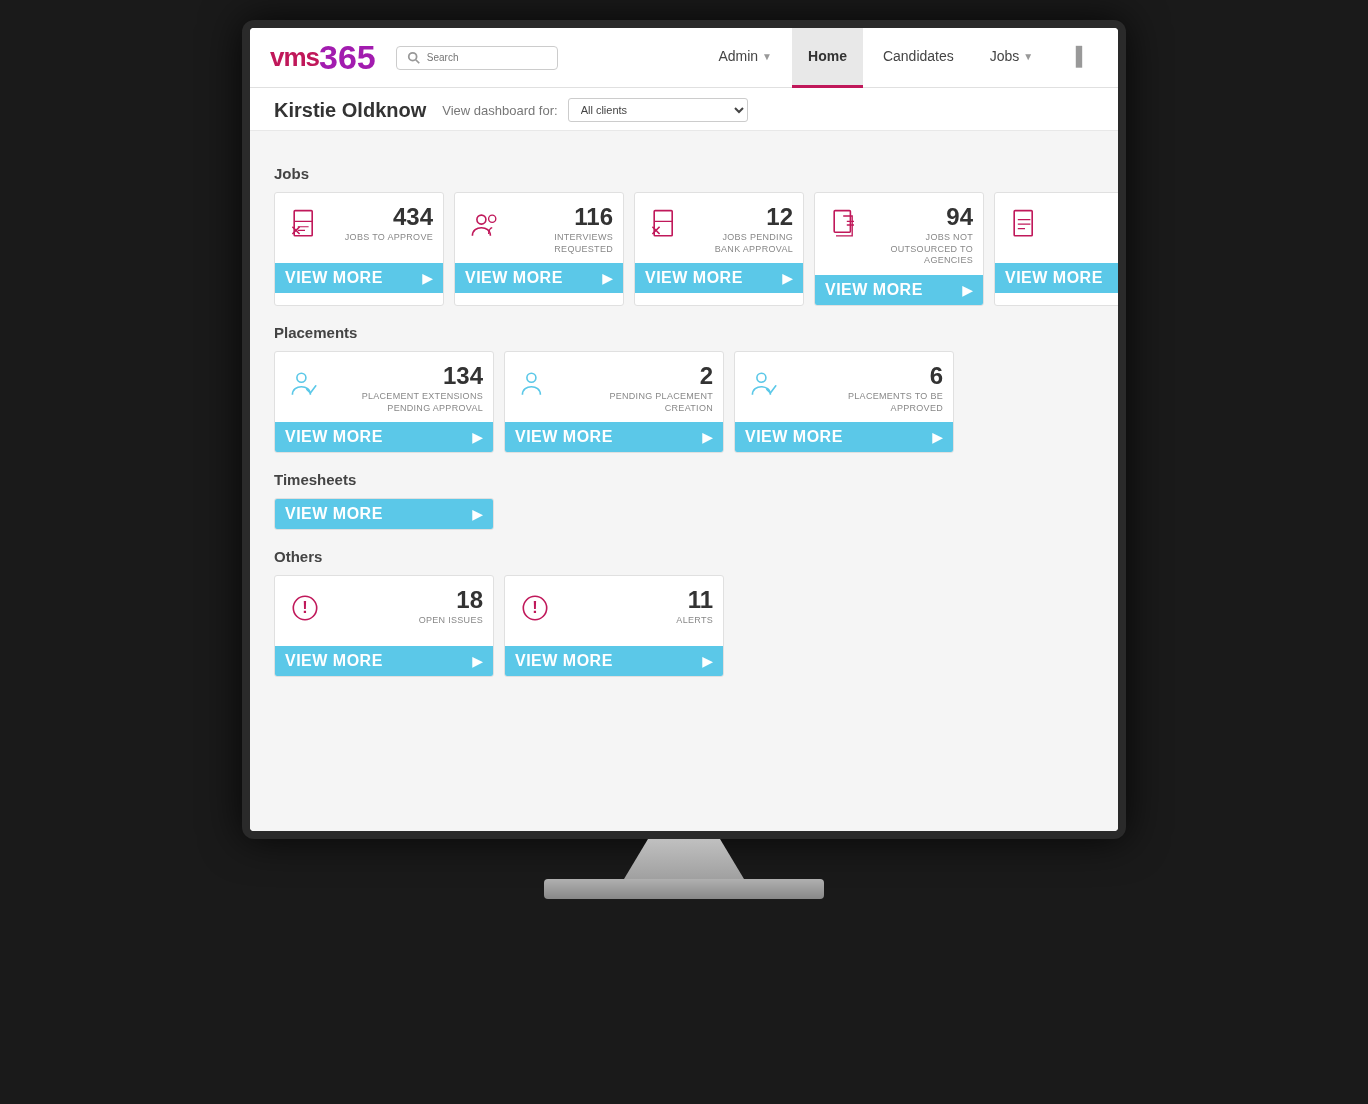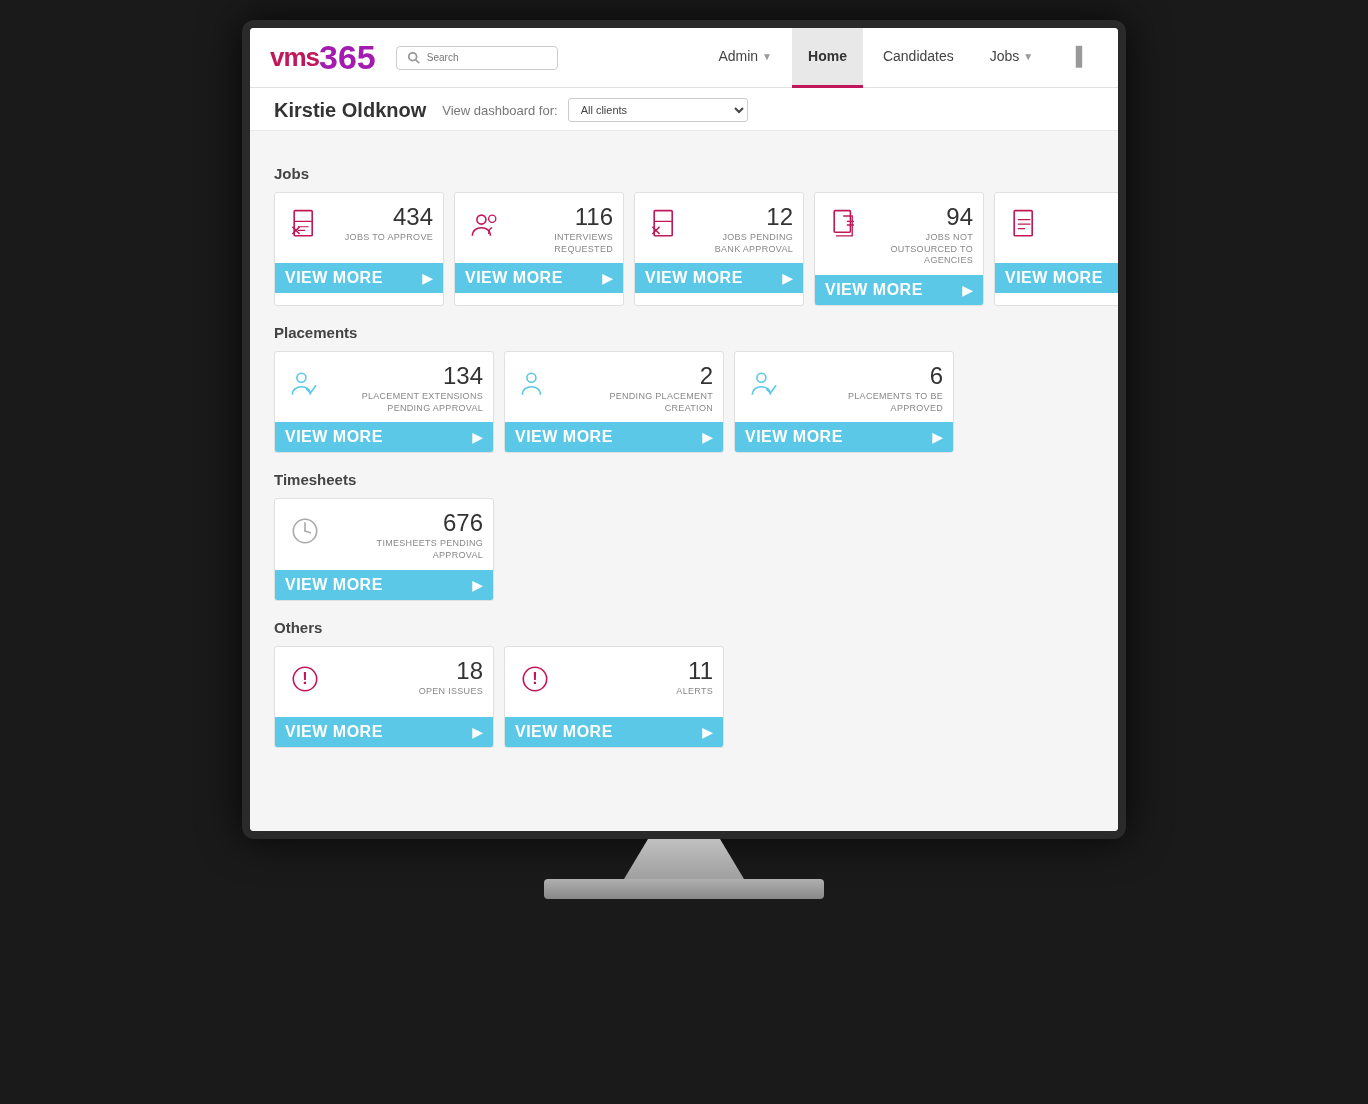--- a/index.html
+++ b/index.html
@@ -166,21 +166,21 @@
     .card-icon svg {
       width: 36px;
       height: 36px;
     }
     .card-info {
       flex: 1;
       text-align: right;
     }
     .card-number {
       font-size: 24px;
-      font-weight: normal;
+      font-weight: bold;
       color: #333;
       line-height: 1;
       display: block;
     }
     .card-label {
       font-size: 9px;
       color: #888;
       text-transform: uppercase;
       line-height: 1.3;
       display: block;
@@ -456,33 +456,20 @@
               <span class="arrow-right">▶</span>
             </div>
           </div>
 
         </div>
 
         <div class="section-title">Timesheets</div>
         <div class="cards-row">
 
           <div class="card" style="max-width:220px;">
-            <div class="card-body">
-              <div class="card-icon">
-                <svg viewBox="0 0 40 40" fill="none">
-                  <circle cx="20" cy="20" r="13" stroke="#aaa" stroke-width="1.8"></circle>
-                  <line x1="20" y1="20" x2="20" y2="11" stroke="#aaa" stroke-width="1.8" stroke-linecap="round"></line>
-                  <line x1="20" y1="20" x2="26" y2="22" stroke="#aaa" stroke-width="1.8" stroke-linecap="round"></line>
-                </svg>
-              </div>
-              <div class="card-info">
-                <span class="card-number">676</span>
-                <span class="card-label">TIMESHEETS PENDING APPROVAL</span>
-              </div>
-            </div>
             <div class="card-footer">
               <span class="view-more-text">VIEW MORE</span>
               <span class="arrow-right">▶</span>
             </div>
           </div>
 
         </div>
 
         <div class="section-title">Others</div>
         <div class="cards-row">

